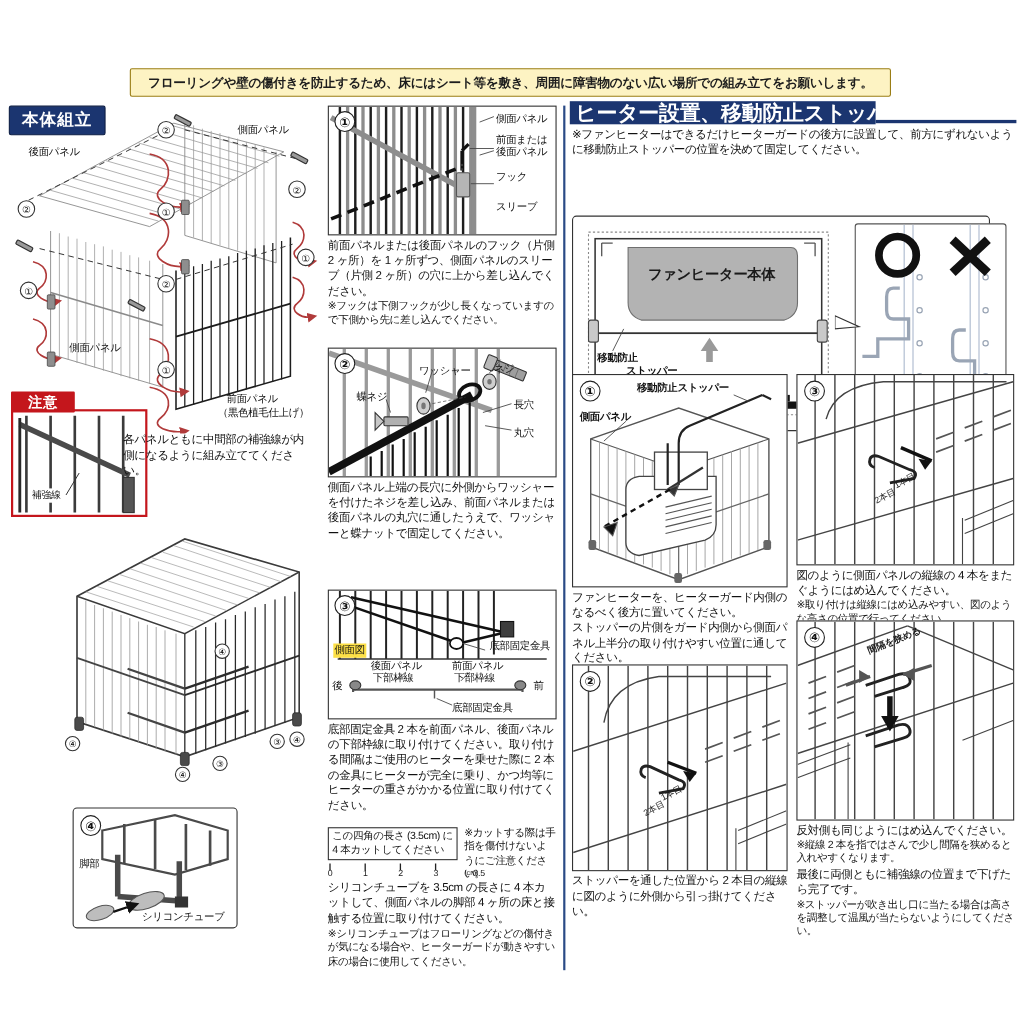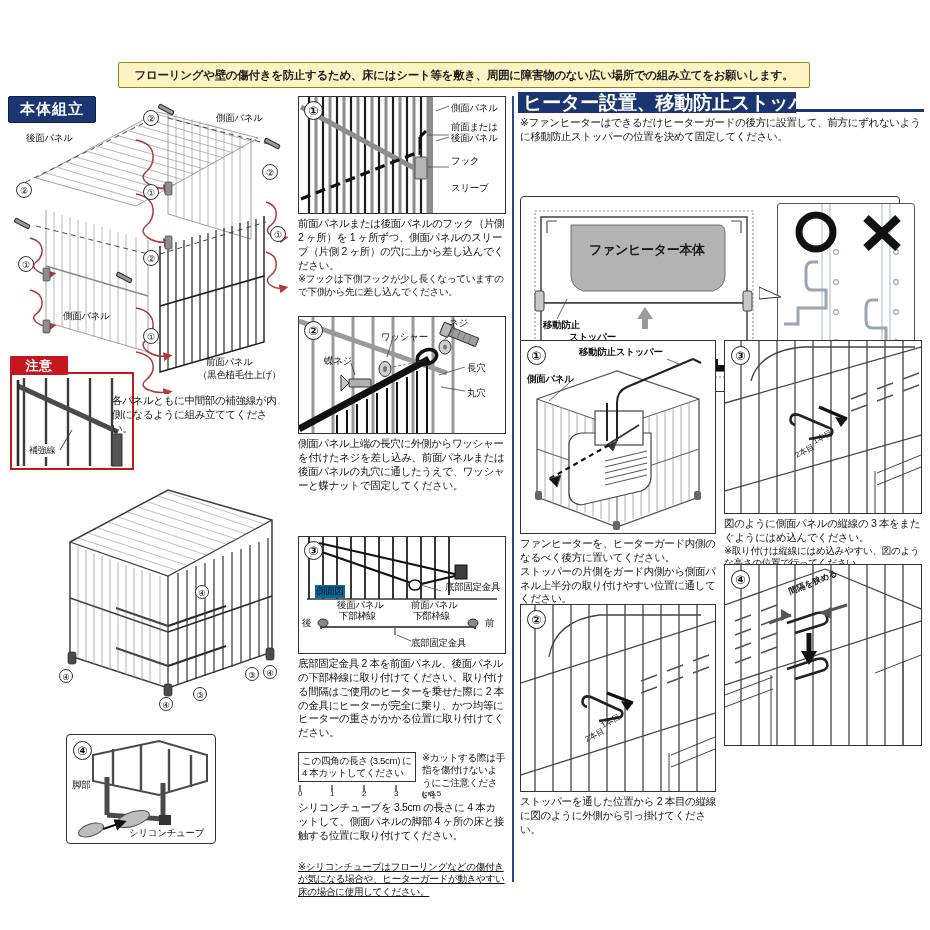--- a/index.html
+++ b/index.html
@@ -462,21 +462,21 @@
             <line x1="94" y1="50" x2="124" y2="44"></line>
           </g>
           <g stroke="#444" stroke-width="0.8">
             <line x1="140" y1="58" x2="166" y2="50"></line>
             <line x1="142" y1="70" x2="166" y2="74"></line>
             <line x1="88" y1="40" x2="94" y2="20"></line>
             <line x1="146" y1="22" x2="156" y2="10"></line>
             <line x1="56" y1="58" x2="52" y2="46"></line>
           </g>
         </svg>
-        <div class="lbl" style="position:absolute;left:150px;top:0;">ネジ</div>
+        <div class="lbl" style="position:absolute;left:150px;top:12px;">ネジ</div>
         <div class="lbl" style="position:absolute;left:82px;top:14px;">ワッシャー</div>
         <div class="lbl" style="position:absolute;left:25px;top:38px;">蝶ネジ</div>
         <div class="lbl" style="position:absolute;left:168px;top:45px;">長穴</div>
         <div class="lbl" style="position:absolute;left:168px;top:70px;">丸穴</div>
       </div>
       <div class="cap">
         <div class="txt">側面パネル上端の長穴に外側からワッシャーを付けたネジを差し込み、前面パネルまたは後面パネルの丸穴に通したうえで、ワッシャーと蝶ナットで固定してください。</div>
       </div>
     </div>
 
@@ -511,21 +511,21 @@
           <ellipse cx="174" cy="86" rx="5" ry="4" fill="#888" stroke="#333" stroke-width="1"></ellipse>
           <path d="M96,90 L96,98" stroke="#555" stroke-width="1.3"></path>
           <g stroke="#444" stroke-width="0.8">
             <line x1="122" y1="48" x2="142" y2="54"></line>
             <line x1="60" y1="82" x2="70" y2="74"></line>
             <line x1="120" y1="82" x2="128" y2="74"></line>
             <line x1="98" y1="98" x2="112" y2="104"></line>
           </g>
         </svg>
         <div class="lbl" style="position:absolute;left:146px;top:44px;">底部固定金具</div>
-        <div class="lbl" style="position:absolute;left:16px;top:48px;background:#0369a1;padding:0 1px;text-align:center;">側面図</div>
+        <div class="lbl" style="position:absolute;left:4px;top:48px;background:#fde047;padding:0 1px;text-align:center;">側面図</div>
         <div class="lbl" style="position:absolute;left:3px;top:80px;">後</div>
         <div class="lbl" style="position:absolute;left:186px;top:80px;">前</div>
         <div class="lbl" style="position:absolute;left:38px;top:62px;">後面パネル</div>
         <div class="lbl" style="position:absolute;left:40px;top:73px;">下部枠線</div>
         <div class="lbl" style="position:absolute;left:112px;top:62px;">前面パネル</div>
         <div class="lbl" style="position:absolute;left:114px;top:73px;">下部枠線</div>
         <div class="lbl" style="position:absolute;left:112px;top:100px;">底部固定金具</div>
       </div>
       <div class="cap">
         <div class="txt">底部固定金具 2 本を前面パネル、後面パネルの下部枠線に取り付けてください。取り付ける間隔はご使用のヒーターを乗せた際に 2 本の金具にヒーターが完全に乗り、かつ均等にヒーターの重さがかかる位置に取り付けてください。</div>
@@ -547,21 +547,21 @@
             <line x1="98" y1="2" x2="98" y2="8" stroke="#222" stroke-width="1.2"></line>
           </svg>
           <span class="dimtxt" style="position:absolute;left:0px;top:6px;">0</span>
           <span class="dimtxt" style="position:absolute;left:32px;top:6px;">1</span>
           <span class="dimtxt" style="position:absolute;left:64px;top:6px;">2</span>
           <span class="dimtxt" style="position:absolute;left:96px;top:6px;">3</span>
           <span class="dimtxt" style="position:absolute;left:106px;top:6px;padding-left:26px;">3.5</span>
           <span style="position:absolute;left:124px;top:7px;font-size:6.5px;">(cm)</span>
         </div>
         <div class="txt" style="margin-top:2px;">シリコンチューブを 3.5cm の長さに 4 本カットして、側面パネルの脚部 4 ヶ所の床と接触する位置に取り付けてください。</div>
-        <div class="txt sm" style="margin-top:18px;text-decoration:underline;">※シリコンチューブはフローリングなどの傷付きが気になる場合や、ヒーターガードが動きやすい床の場合に使用してください。</div>
+        <div class="txt sm" style="margin-top:1px;">※シリコンチューブはフローリングなどの傷付きが気になる場合や、ヒーターガードが動きやすい床の場合に使用してください。</div>
       </div>
     </div>
   </div>
 
   <div id="col-right">
 
     <div id="rhead">
       <div class="bar">
           <span>ヒーター設置、移動防止ストッパー取り付け</span>
         </div>
@@ -818,21 +818,21 @@
           <g stroke="#444" stroke-width="1" fill="none">
             <path d="M152,132 L196,114"></path>
               <path d="M152,144 L196,126"></path>
             <path d="M150,130 L150,172"></path>
           </g>
         </svg>
         <div style="position:absolute;left:86px;top:96px;font-size:8px;transform:rotate(-28deg);transform-origin:left top;">1本目</div>
         <div style="position:absolute;left:68px;top:110px;font-size:8px;transform:rotate(-28deg);transform-origin:left top;">2本目</div>
       </div>
       <div class="cap">
-        <div class="txt">図のように側面パネルの縦線の 3 本をまたぐようにはめ込んでください。</div>
+        <div class="txt">図のように側面パネルの縦線の 4 本をまたぐようにはめ込んでください。</div>
         <div class="txt sm">※取り付けは縦線にはめ込みやすい、図のような高さの位置で行ってください。</div>
       </div>
     </div>
 
     <div class="subpanel" style="left:206px;top:472px;width:198px;">
       <div class="fig" style="height:182px;">
         <div class="circnum" style="position:absolute;left:6px;top:5px;z-index:3;">④</div>
         <svg width="196" height="180" viewBox="0 0 196 180">
           <g stroke="#444" stroke-width="1.3" fill="none">
             <line x1="16" y1="0" x2="16" y2="180"></line>
@@ -878,16 +878,22 @@
           <g stroke="#444" stroke-width="1" fill="none">
             <path d="M0,130 L48,112"></path>
               <path d="M0,142 L48,124"></path>
             <path d="M46,110 L46,180"></path>
             <path d="M178,96 L178,180"></path>
             <path d="M150,108 L196,90"></path>
           </g>
         </svg>
         <div style="position:absolute;left:62px;top:22px;font-size:8.5px;font-weight:bold;transform:rotate(-22deg);transform-origin:left top;">間隔を狭める</div>
       </div>
+      <div class="cap">
+        <div class="txt">反対側も同じようにはめ込んでください。</div>
+        <div class="txt sm">※縦線 2 本を指ではさんで少し間隔を狭めると入れやすくなります。</div>
+        <div class="txt" style="margin-top:1px;">最後に両側ともに補強線の位置まで下げたら完了です。</div>
+        <div class="txt sm">※ストッパーが吹き出し口に当たる場合は高さを調整して温風が当たらないようにしてください。</div>
+      </div>
     </div>
   </div>
 
 </div>
 
 </body></html>

